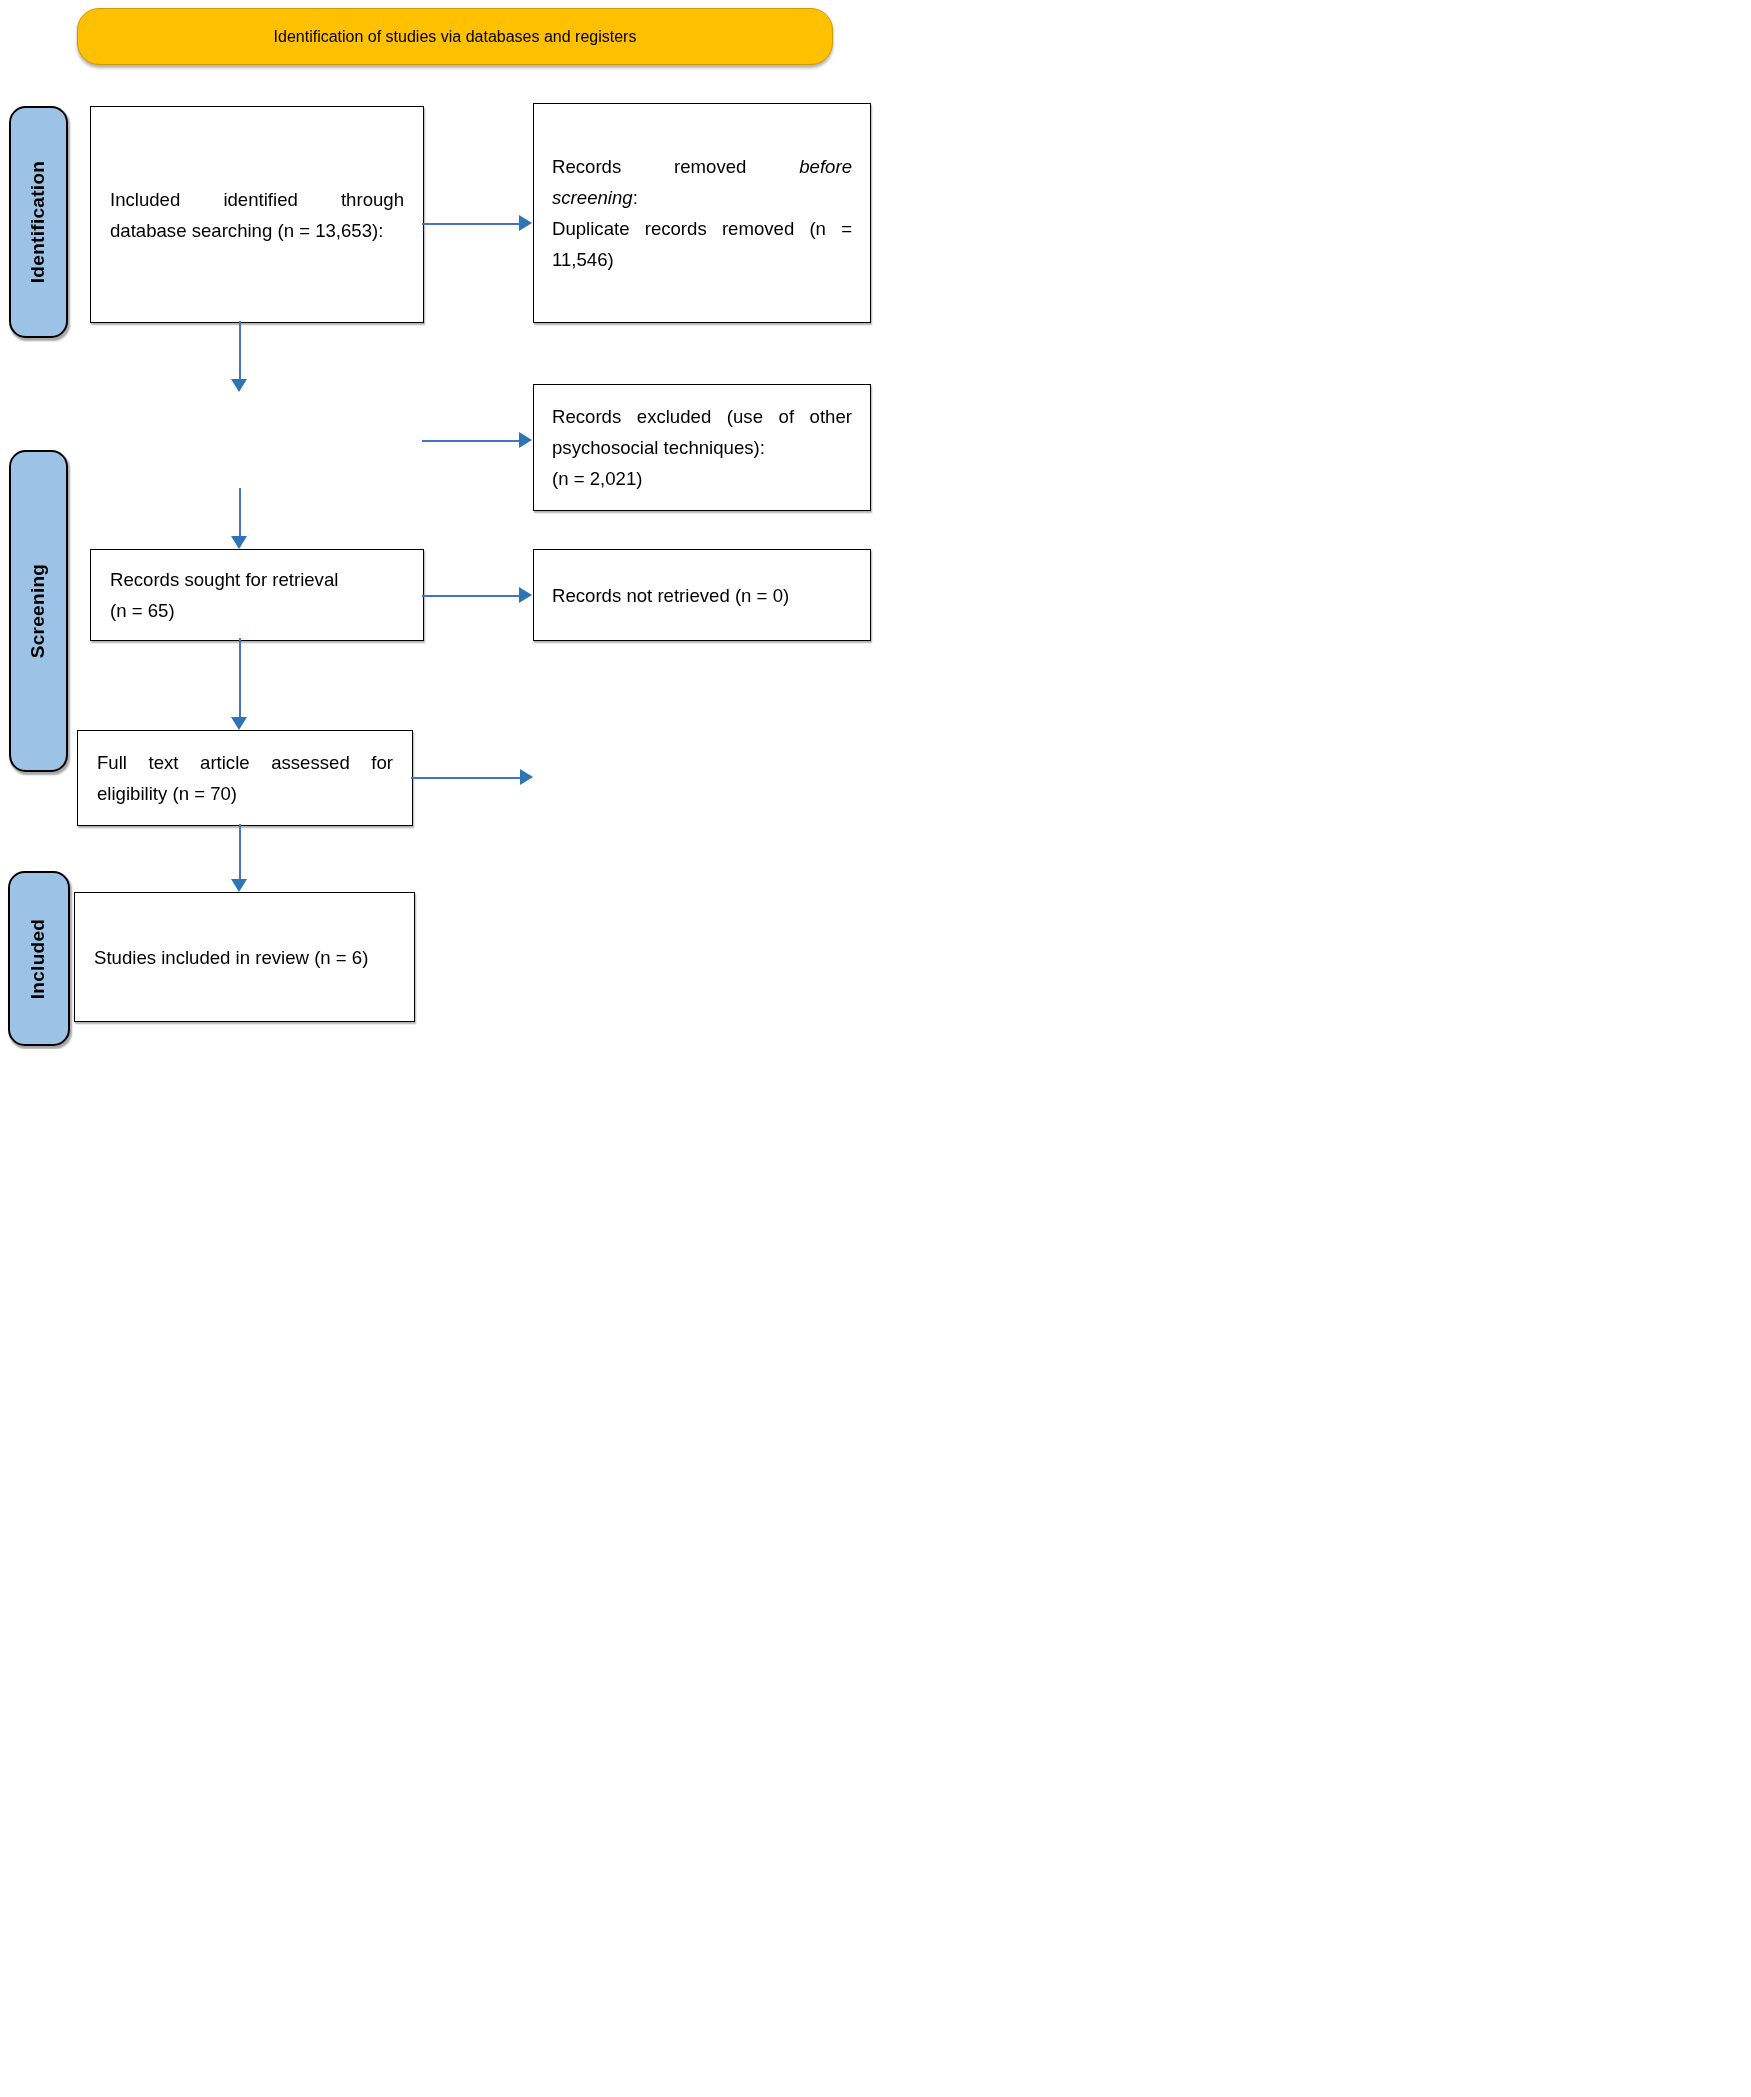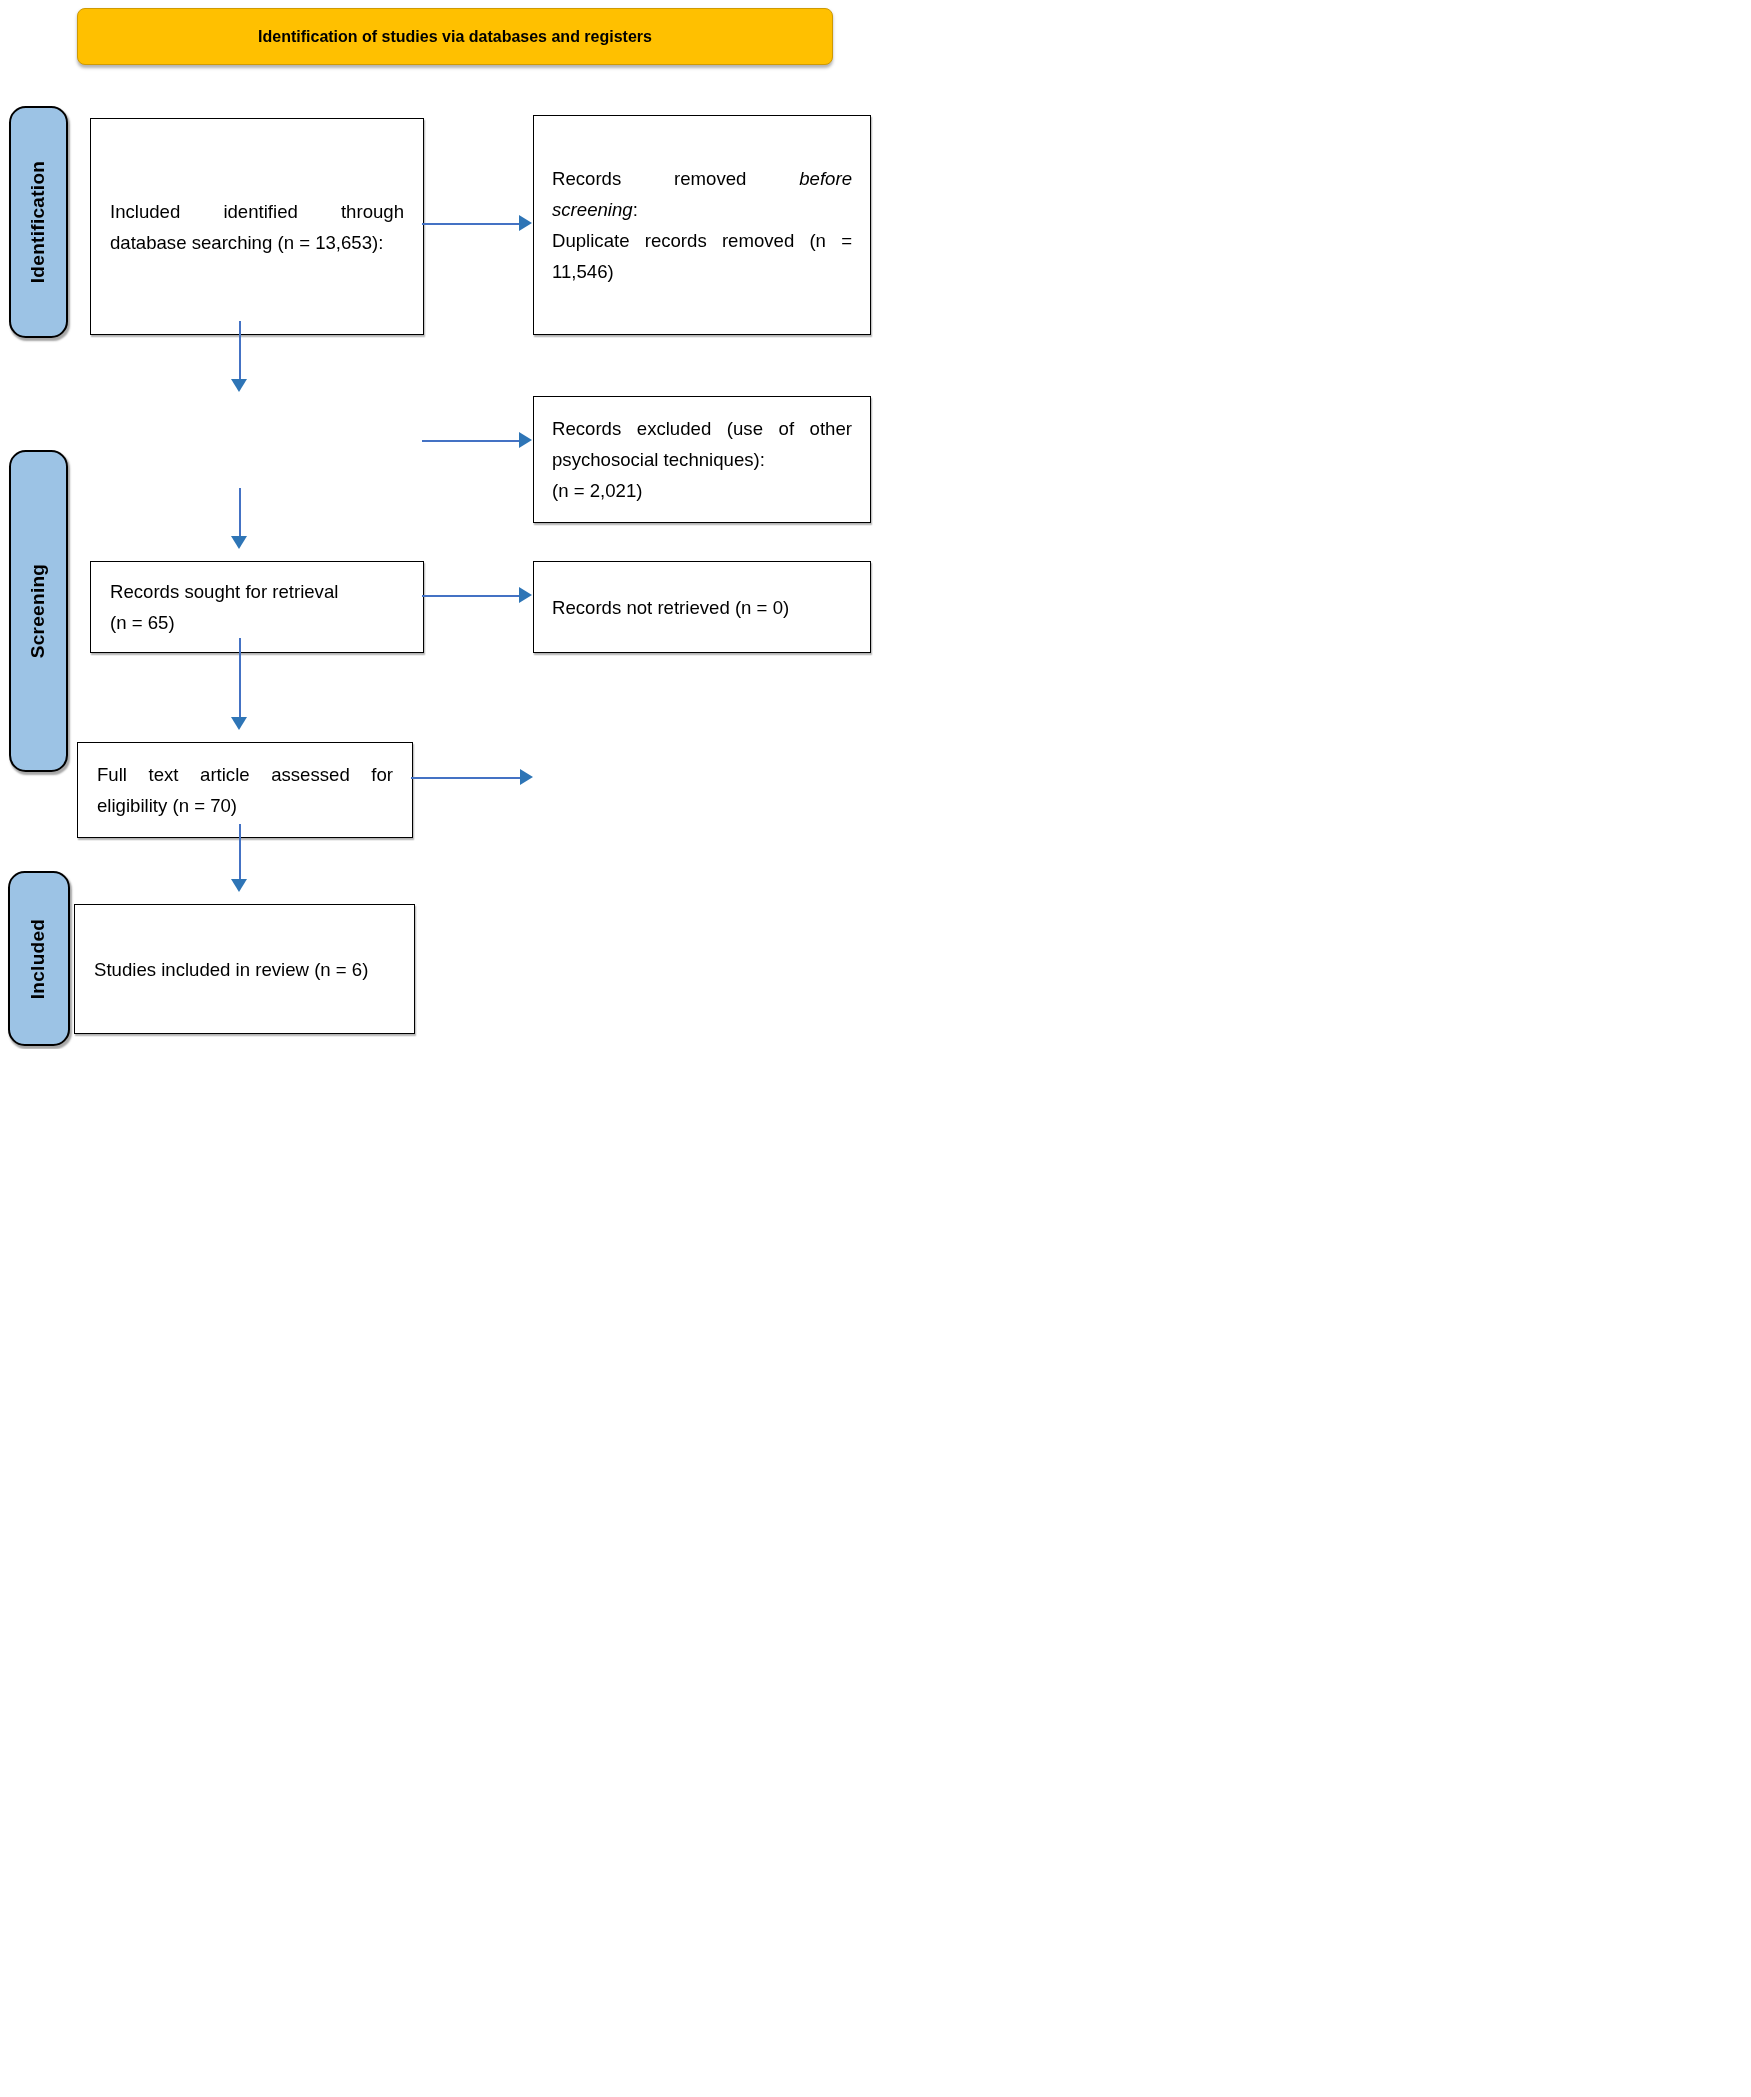--- a/index.html
+++ b/index.html
@@ -5,42 +5,42 @@
   html,body{margin:0;padding:0;background:#fff;}
   .canvas{
     position:relative;width:876px;height:1049px;background:#fff;
     font-family:"Liberation Sans","DejaVu Sans",sans-serif;color:#000;
     overflow:hidden;
   }
   
   .banner{
     position:absolute;left:77px;top:8.3px;width:754px;height:55px;
     background:var(--banner-bg,#FFC000);
-    border:1.9px solid #cf9a02;border-radius:8px;
+    border:1.9px solid #cf9a02;border-radius:22px;
     box-shadow:0 2.6px 3.2px rgba(0,0,0,.30);
     display:flex;align-items:center;justify-content:center;
-    font-weight:bold;font-size:16px;
+    font-weight:normal;font-size:16px;
   }
   
   .side-label{
     position:absolute;background:var(--label-bg,#9CC3E5);
     border:2.6px solid #000;border-radius:16.7px;
     box-shadow:1.9px 2.6px 1.9px rgba(0,0,0,.35);
     display:flex;align-items:center;justify-content:center;
   }
   .side-label .vtext{
     transform:rotate(-90deg);white-space:nowrap;
     font-weight:bold;font-size:19px;letter-spacing:0.3px;
   }
   
   .box{
     position:absolute;background:#fff;border:1.9px solid #000;
     box-shadow:1.3px 1.9px 1.3px rgba(0,0,0,.30);
     display:flex;flex-direction:column;justify-content:center;
-    font-size:18.6px;line-height:31px;margin-top:12px;
+    font-size:18.6px;line-height:31px;
   }
   .box .pad-l{padding:0 19px;}
   .box .pad-r{padding:0 18px;}
   .jline{text-align:justify;text-align-last:justify;text-justify:inter-word;}
   .indent{padding-left:29px;}
   .it{font-style:italic;}
   
   .arrow-h{position:absolute;height:16.7px;}
   .arrow-h .line{position:absolute;left:0;right:11.5px;top:7.7px;height:1.9px;background:var(--arrow-line,#4472C4);}
   .arrow-h .head{position:absolute;right:0;top:0;width:0;height:0;

